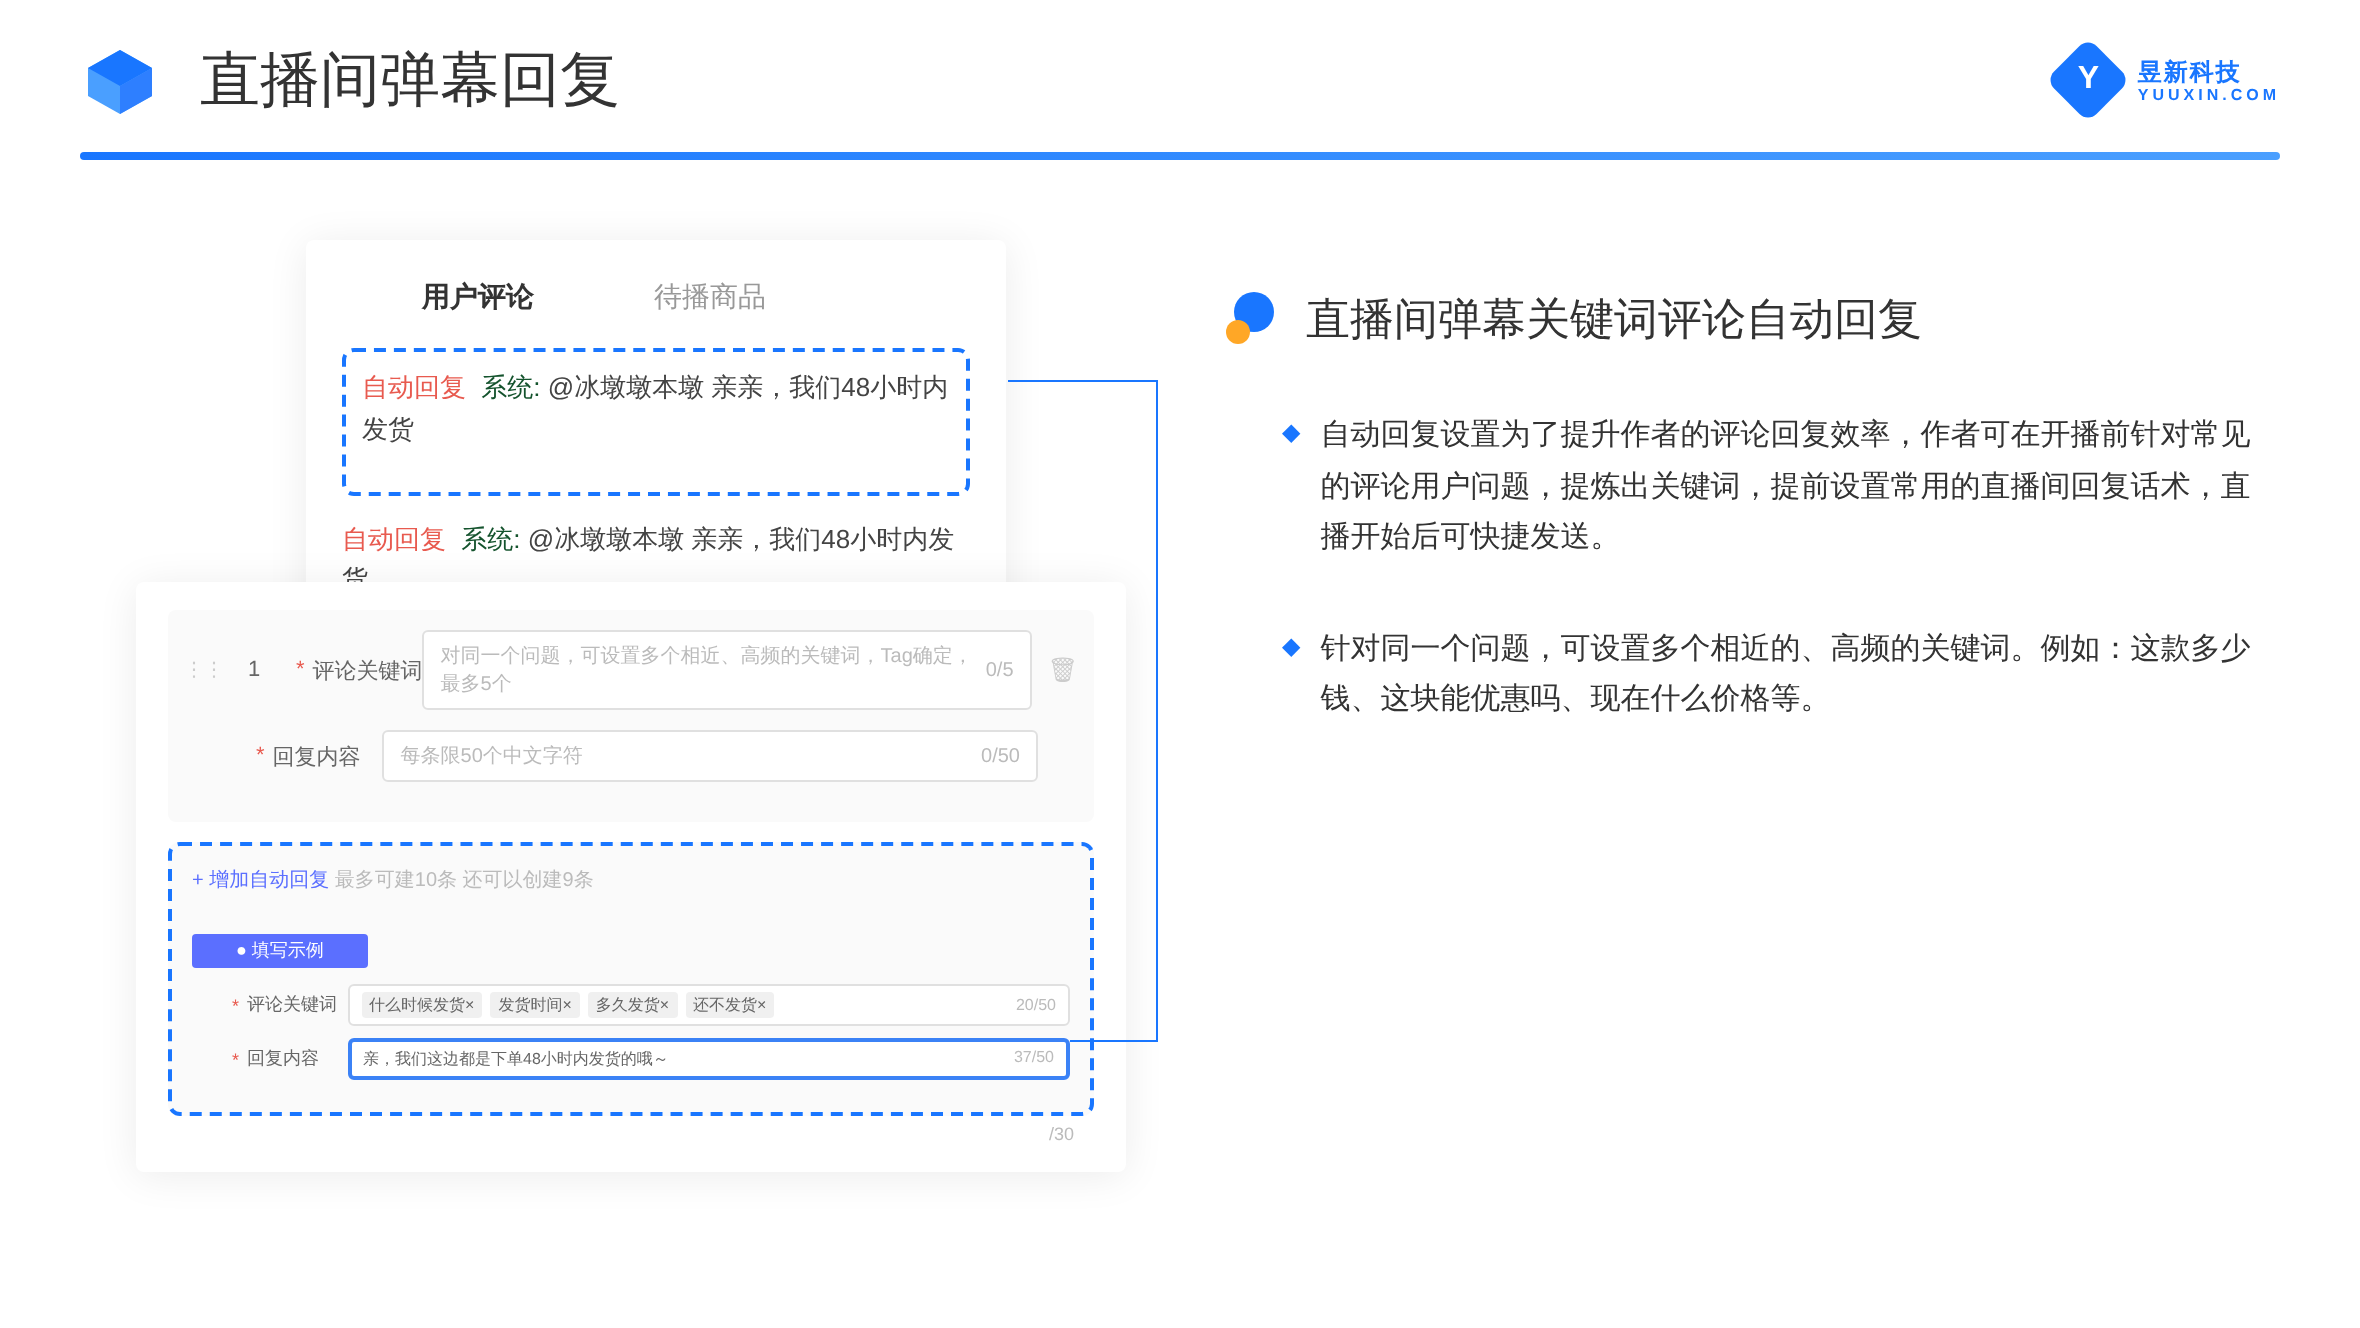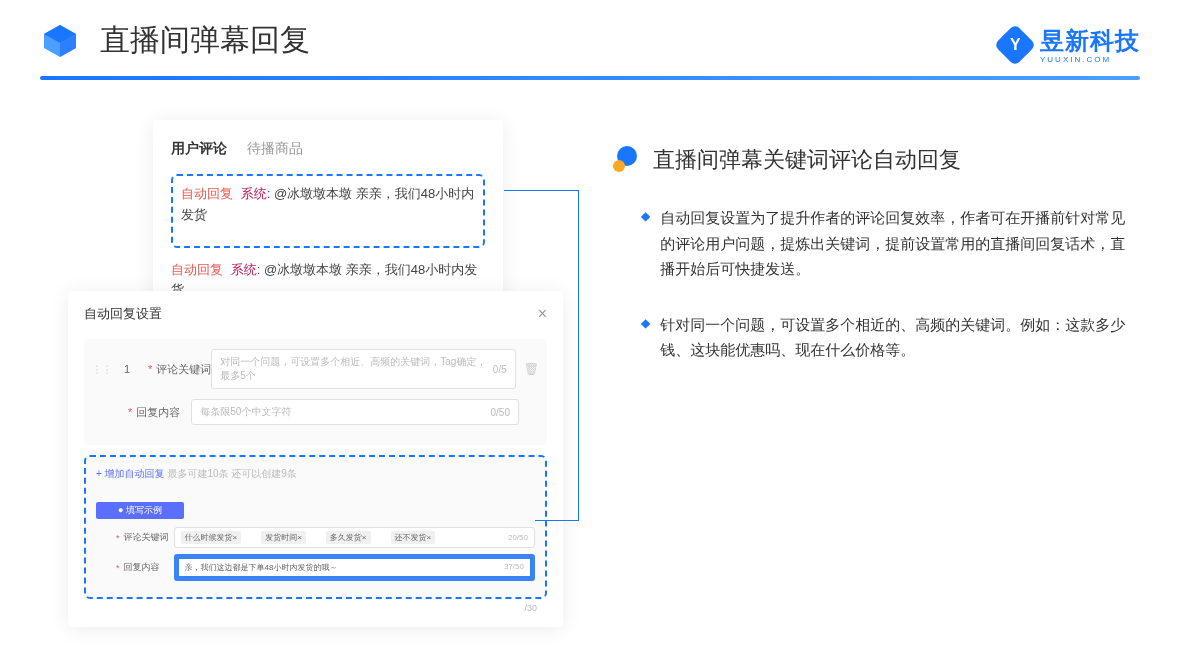--- a/index.html
+++ b/index.html
@@ -6,22 +6,22 @@
 body { font-family: "Microsoft YaHei", "PingFang SC", sans-serif; width: 1180px; height: 664px; background: #fff; position: relative; overflow: hidden; }
 
 
 .header { display: flex; align-items: center; padding: 20px 40px 10px 40px; }
 .header-icon { width: 40px; height: 40px; margin-right: 20px; position: relative; }
 .header-icon svg { width: 100%; height: 100%; }
 .header-title { font-size: 30px; font-weight: 500; color: #333; }
 .brand { position: absolute; right: 40px; top: 25px; display: flex; align-items: center; }
 .brand-icon { width: 30px; height: 30px; background: #1976FF; border-radius: 6px; transform: rotate(45deg); display: flex; align-items: center; justify-content: center; margin-right: 10px; }
 .brand-icon span { transform: rotate(-45deg); color: #fff; font-weight: bold; font-size: 16px; }
-.brand-text { font-size: 24px; color: #1976FF; font-weight: bold; letter-spacing: 1px; }
-.brand-sub { font-size: 8px; color: #1976FF; letter-spacing: 2px; display: block; margin-top: -2px; }
+.brand-text { font-size: 12px; color: #1976FF; font-weight: bold; letter-spacing: 1px; }
+.brand-sub { font-size: 8px; color: #1976FF; letter-spacing: 2px; display: block; margin-top: -2px; font-weight: bold; }
 .divider { height: 4px; background: linear-gradient(to right, #1976FF, #4A9FFF); margin: 5px 40px 0 40px; border-radius: 2px; }
 
 
 .content { display: flex; padding: 40px 40px 20px 68px; gap: 50px; }
 .left-col { width: 495px; position: relative; }
 .right-col { flex: 1; padding-top: 25px; }
 
 
 .section-title-row { display: flex; align-items: center; margin-bottom: 30px; }
 .bubble-icon { width: 28px; height: 28px; margin-right: 12px; position: relative; }
@@ -30,25 +30,25 @@
 .section-title { font-size: 22px; color: #333; font-weight: 400; }
 
 
 .bullet-item { display: flex; margin-bottom: 30px; padding-left: 28px; }
 .bullet-icon { color: #1976FF; margin-right: 10px; flex-shrink: 0; font-size: 12px; margin-top: 4px; }
 .bullet-text { color: #333; font-size: 15px; line-height: 1.7; }
 
 
 .comment-panel { background: #fff; box-shadow: 0 2px 20px rgba(0,0,0,0.08); border-radius: 4px; width: 350px; margin-left: 85px; padding: 20px 18px 18px 18px; position: relative; }
 .comment-tabs { display: flex; gap: 20px; margin-bottom: 16px; }
-.comment-tab { font-size: 14px; color: #999; cursor: pointer; }
+.comment-tab { font-size: 14px; color: #999; cursor: pointer; margin-left: 40px; }
 .comment-tab.active { color: #333; font-weight: bold; }
 .comment-row { font-size: 13px; color: #444; margin-bottom: 12px; line-height: 1.6; }
 .comment-row .auto-reply-tag { color: #E85A4F; margin-right: 4px; }
-.comment-row .sys-label { color: #be185d; }
+.comment-row .sys-label { color: #14532d; }
 .highlight-box { border: 2px dashed #1976FF; border-radius: 6px; padding: 8px; margin-bottom: 12px; }
 
 
 .settings-panel { background: #fff; box-shadow: 0 2px 20px rgba(0,0,0,0.08); border-radius: 4px; width: 495px; margin-top: 0px; padding: 14px 16px; position: relative; top: -40px; }
 .settings-header { display: flex; justify-content: space-between; align-items: center; margin-bottom: 16px; }
 .settings-title { font-size: 13px; color: #333; font-weight: 500; }
 .close-x { color: #999; font-size: 16px; cursor: pointer; }
 
 .settings-body { background: #fafafa; padding: 10px 8px; border-radius: 4px; }
 .form-row { display: flex; align-items: center; margin-bottom: 10px; font-size: 11px; }
@@ -59,24 +59,24 @@
 .form-input { flex: 1; border: 1px solid #e0e0e0; border-radius: 3px; padding: 5px 8px; font-size: 10px; color: #bbb; background: #fff; display: flex; justify-content: space-between; align-items: center; }
 .form-input .count { color: #bbb; font-size: 10px; }
 .trash-icon { color: #ccc; margin-left: 8px; font-size: 12px; }
 
 .example-box { border: 2px dashed #1976FF; border-radius: 6px; padding: 10px 10px 10px 10px; margin-top: 10px; background: #fafafa; }
 .add-link { color: #5B6FFF; font-size: 10px; margin-bottom: 18px; display: block; }
 .gray-hint { color: #bbb; }
 .example-badge { background: #5B6FFF; color: #fff; font-size: 9px; padding: 2px 22px; border-radius: 2px; display: inline-block; margin-bottom: 8px; }
 .example-row { display: flex; align-items: center; margin-bottom: 6px; font-size: 9px; padding-left: 20px; }
 .example-row .form-label { width: 50px; font-size: 9px; }
-.tag-input { flex: 1; border: 1px solid #e0e0e0; border-radius: 3px; padding: 3px 6px; background: #fff; display: flex; align-items: center; gap: 20px; text-align: center; }
+.tag-input { flex: 1; border: 1px solid #e0e0e0; border-radius: 3px; padding: 3px 6px; background: #fff; display: flex; align-items: center; gap: 4px; text-align: center; }
 .tag { background: #f0f0f0; color: #666; font-size: 8px; padding: 1px 4px; border-radius: 2px; }
 .tag-count { margin-left: auto; color: #bbb; font-size: 8px; }
-.example-text { border: 5px solid #3b82f6; border-radius: 3px; padding: 3px 6px; font-size: 8px; color: #666; background: #fff; flex: 1; display: flex; justify-content: space-between; gap: 16px; }
+.example-text { border: 2px solid #3b82f6; border-radius: 3px; padding: 3px 6px; font-size: 8px; color: #666; background: #fff; flex: 1; display: flex; justify-content: space-between; gap: 16px; }
 
 
 .connector { position: absolute; border: 1.5px solid #1976FF; pointer-events: none; }
 .conn-h1 { top: 70px; left: 436px; width: 75px; height: 0; border-width: 0 0 1.5px 0; }
 .conn-v { top: 70px; left: 510px; width: 0; height: 330px; border-width: 0 1.5px 0 0; }
 .conn-h2 { top: 400px; left: 467px; width: 44px; height: 0; border-width: 0 0 1.5px 0; }
 </style>
 </head>
 <body>
 
@@ -117,24 +117,20 @@
         </div>
       </div>
       <div class="comment-row">
         <span class="auto-reply-tag">自动回复</span>
         <span class="sys-label">系统:</span>
         <span>@冰墩墩本墩 亲亲，我们48小时内发货</span>
       </div>
     </div>
 
     <div class="settings-panel">
-      <div class="settings-header">
-        <span class="settings-title">自动回复设置</span>
-        <span class="close-x">×</span>
-      </div>
 
       <div class="settings-body">
         <div class="form-row">
           <span class="drag-handle">⋮⋮</span>
           <span class="num-badge">1</span>
           <span class="req-star">*</span>
           <span class="form-label">评论关键词</span>
           <div class="form-input">
             <span>对同一个问题，可设置多个相近、高频的关键词，Tag确定，最多5个</span>
             <span class="count">0/5</span>

